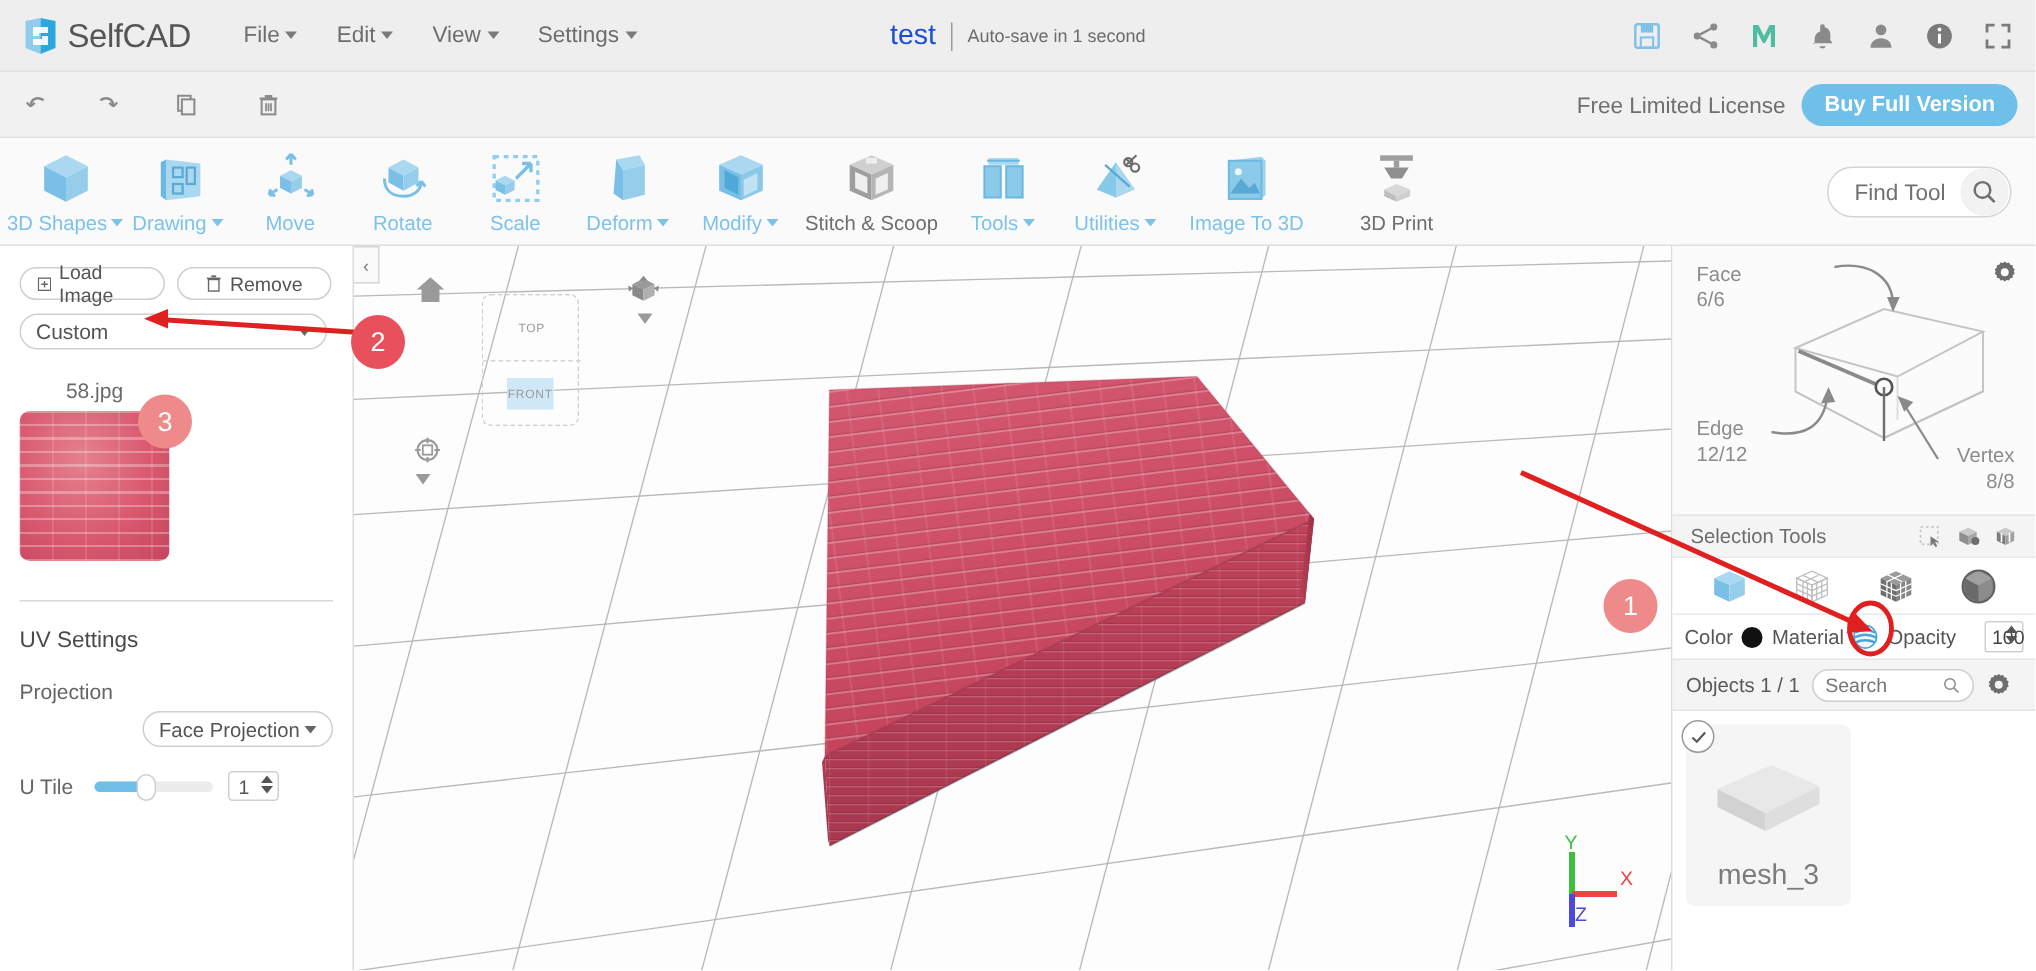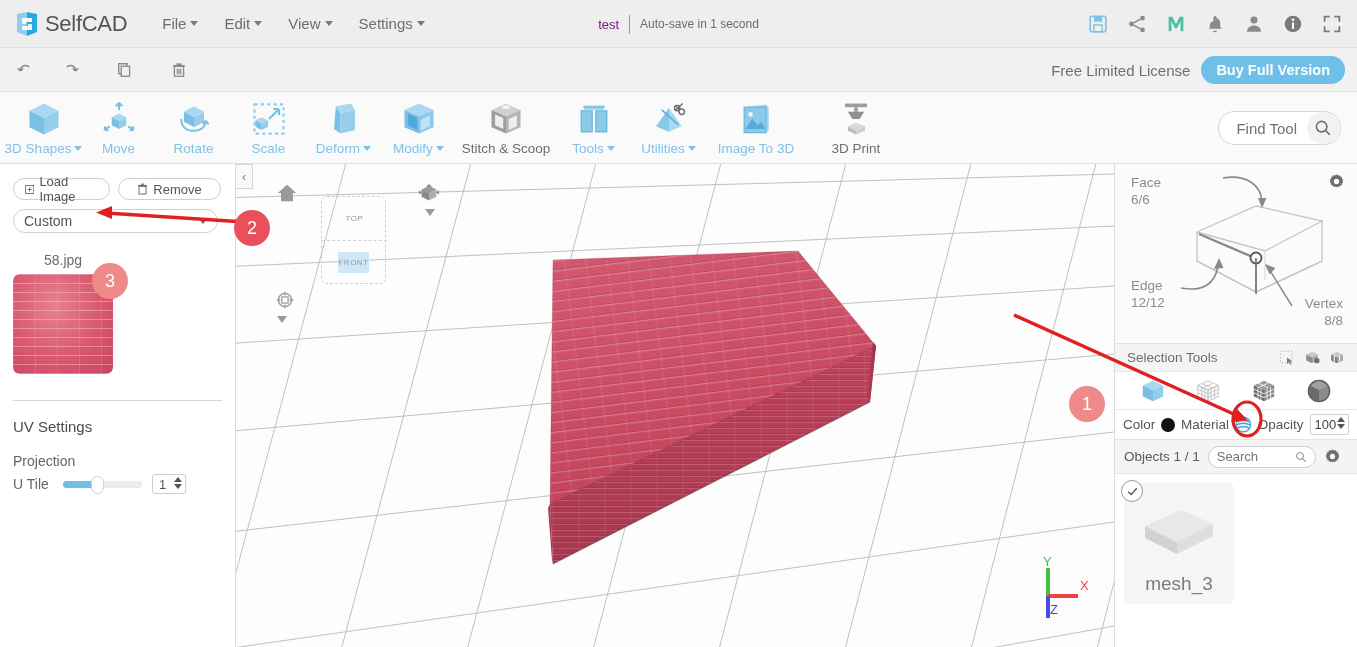--- a/index.html
+++ b/index.html
@@ -28,21 +28,21 @@
   .caret-d {
     width: 0; height: 0; border-left: 4px solid transparent;
     border-right: 4px solid transparent; border-top: 5px solid #7a7a7a;
     display: inline-block;
   }
   .title-area {
     position: absolute; left: 0; right: 0; top: 0; height: 48px;
     display: flex; align-items: center; justify-content: center;
     pointer-events: none;
   }
-  .doc-title { font-size: 13px; color: #701a75; pointer-events: auto; }
+  .doc-title { font-size: 19px; color: #1d4ed8; pointer-events: auto; }
   .title-sep { width: 1px; height: 19px; background: #999; margin: 0 10px; }
   .autosave { font-size: 12px; color: #6b6b6b; pointer-events: auto; }
   .top-icons {
     position: absolute; right: 14px; top: 0; height: 48px;
     display: flex; align-items: center; gap: 17px;
   }
   .ticon { width: 22px; height: 22px; cursor: pointer; display: block; }
 
   
   .subbar {
@@ -258,21 +258,21 @@
   .mode-btn { cursor: pointer; display: flex; align-items: center; }
   .cmo-row {
     height: 30px; display: flex; align-items: center; padding: 0 8px; gap: 6px;
     background: #fff; border-bottom: 1px solid #e4e4e4;
   }
   .cmo-lbl { font-size: 13.5px; color: #555; }
   .color-dot { width: 14px; height: 14px; border-radius: 50%; background: #111; cursor: pointer; }
   .mat-ico { width: 17px; height: 17px; cursor: pointer; }
   .op-spin {
     border: 1px solid #cfcfcf; border-radius: 2px; background: #fff;
-    height: 21px; width: 40px; display: flex; align-items: center;
+    height: 21px; width: 26px; display: flex; align-items: center;
     font-size: 13px; color: #444; padding-left: 4px; position: relative;
     margin-left: auto;
   }
   .objects-row {
     height: 34px; display: flex; align-items: center; padding: 0 9px; gap: 8px;
     background: #f4f4f4; border-bottom: 1px solid #e4e4e4;
   }
   .objects-lbl { font-size: 13.5px; color: #595959; white-space: nowrap; }
   .search-pill {
     border: 1px solid #cfcfcf; border-radius: 12px; background: #fff;
@@ -426,20 +426,35 @@
           <path d="M6 13 L22 21 L22 39 L6 31 Z" fill="#79bfe6"></path>
           <path d="M38 13 L22 21 L22 39 L38 31 Z" fill="#96cdea"></path>
         </svg>
       </div>
       <div class="rtool-lbl">
         <span>3D Shapes</span>
         <span class="caret-blue"></span>
       </div>
     </div>
 
+    <div class="rtool">
+      <div class="rtool-ico">
+        <svg width="40" height="40" viewBox="0 0 44 44">
+          <path d="M13 8 L38 11 L38 35 L13 38 Z" fill="#a9d8f0"></path>
+          <path d="M9 10 L13 8 L13 38 L9 35 Z" fill="#6bb9e2"></path>
+          <rect x="18" y="14" width="7" height="7" fill="none" stroke="#5aa9d4" stroke-width="1.6"></rect>
+          <rect x="28" y="14" width="6" height="12" fill="none" stroke="#5aa9d4" stroke-width="1.6"></rect>
+          <rect x="18" y="26" width="7" height="7" fill="none" stroke="#5aa9d4" stroke-width="1.6"></rect>
+        </svg>
+      </div>
+      <div class="rtool-lbl">
+        <span>Drawing</span>
+        <span class="caret-blue"></span>
+      </div>
+    </div>
 
     <div class="rtool">
       <div class="rtool-ico">
         <svg width="40" height="40" viewBox="0 0 44 44">
           <path d="M22 16 L30 20 L22 24 L14 20 Z" fill="#a9d8f0"></path>
           <path d="M14 20 L22 24 L22 33 L14 29 Z" fill="#79bfe6"></path>
           <path d="M30 20 L22 24 L22 33 L30 29 Z" fill="#96cdea"></path>
           <path d="M22 12 L22 4 M22 4 L18.5 8 M22 4 L25.5 8" stroke="#79bfe6" stroke-width="2.2" fill="none"></path>
           <path d="M32 30 L38 34 M38 34 L33.5 34.5 M38 34 L37 30" stroke="#79bfe6" stroke-width="2.2" fill="none"></path>
           <path d="M12 30 L6 34 M6 34 L10.5 34.5 M6 34 L7 30" stroke="#79bfe6" stroke-width="2.2" fill="none"></path>
@@ -616,20 +631,26 @@
       </div>
 
       <div class="tex-name">58.jpg</div>
       <div class="tex-thumb"></div>
 
       <div class="lp-divider"></div>
 
       <div class="uv-title">UV Settings</div>
 
       <div class="field-lbl">Projection</div>
+      <div class="proj-row">
+        <div class="proj-select">
+          <span>Face Projection</span>
+          <span class="caret-d"></span>
+        </div>
+      </div>
 
       <div class="tile-row">
         <span class="tile-lbl">U Tile</span>
         <span class="slider">
           <span class="slider-track"></span>
           <span class="slider-fill"></span>
           <span class="slider-knob"></span>
         </span>
         <span class="spin">
           <span>1</span>

